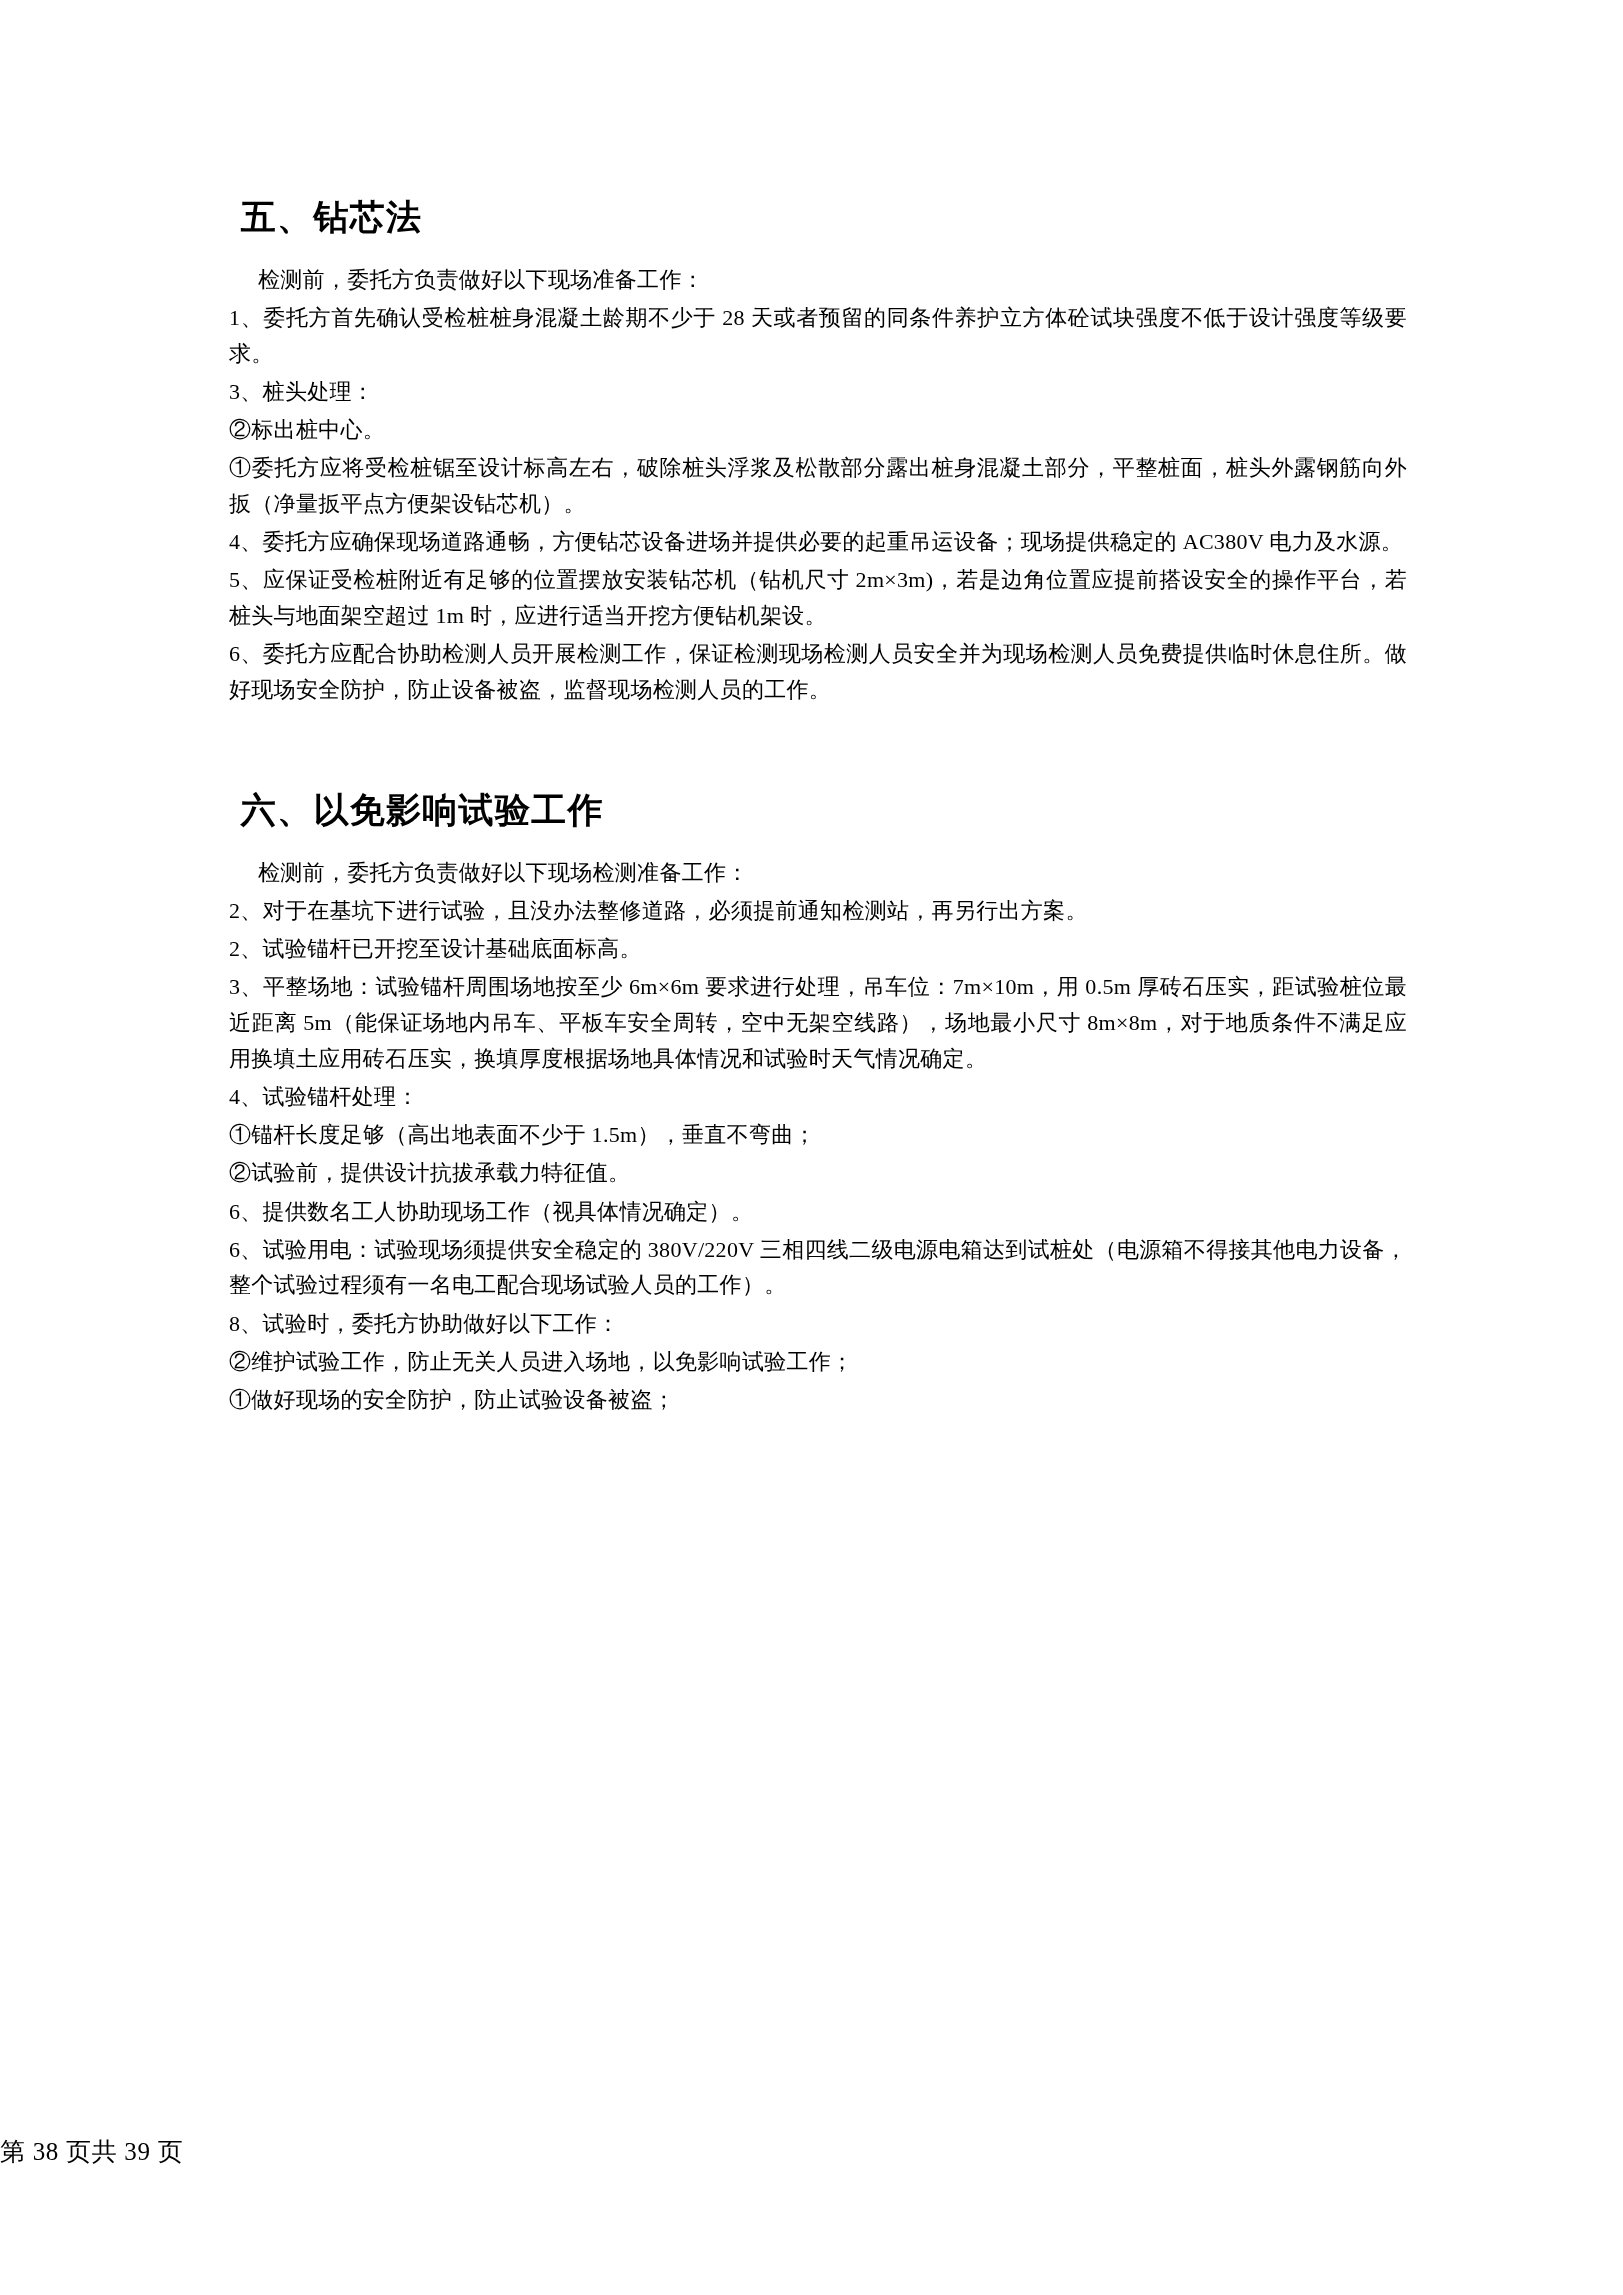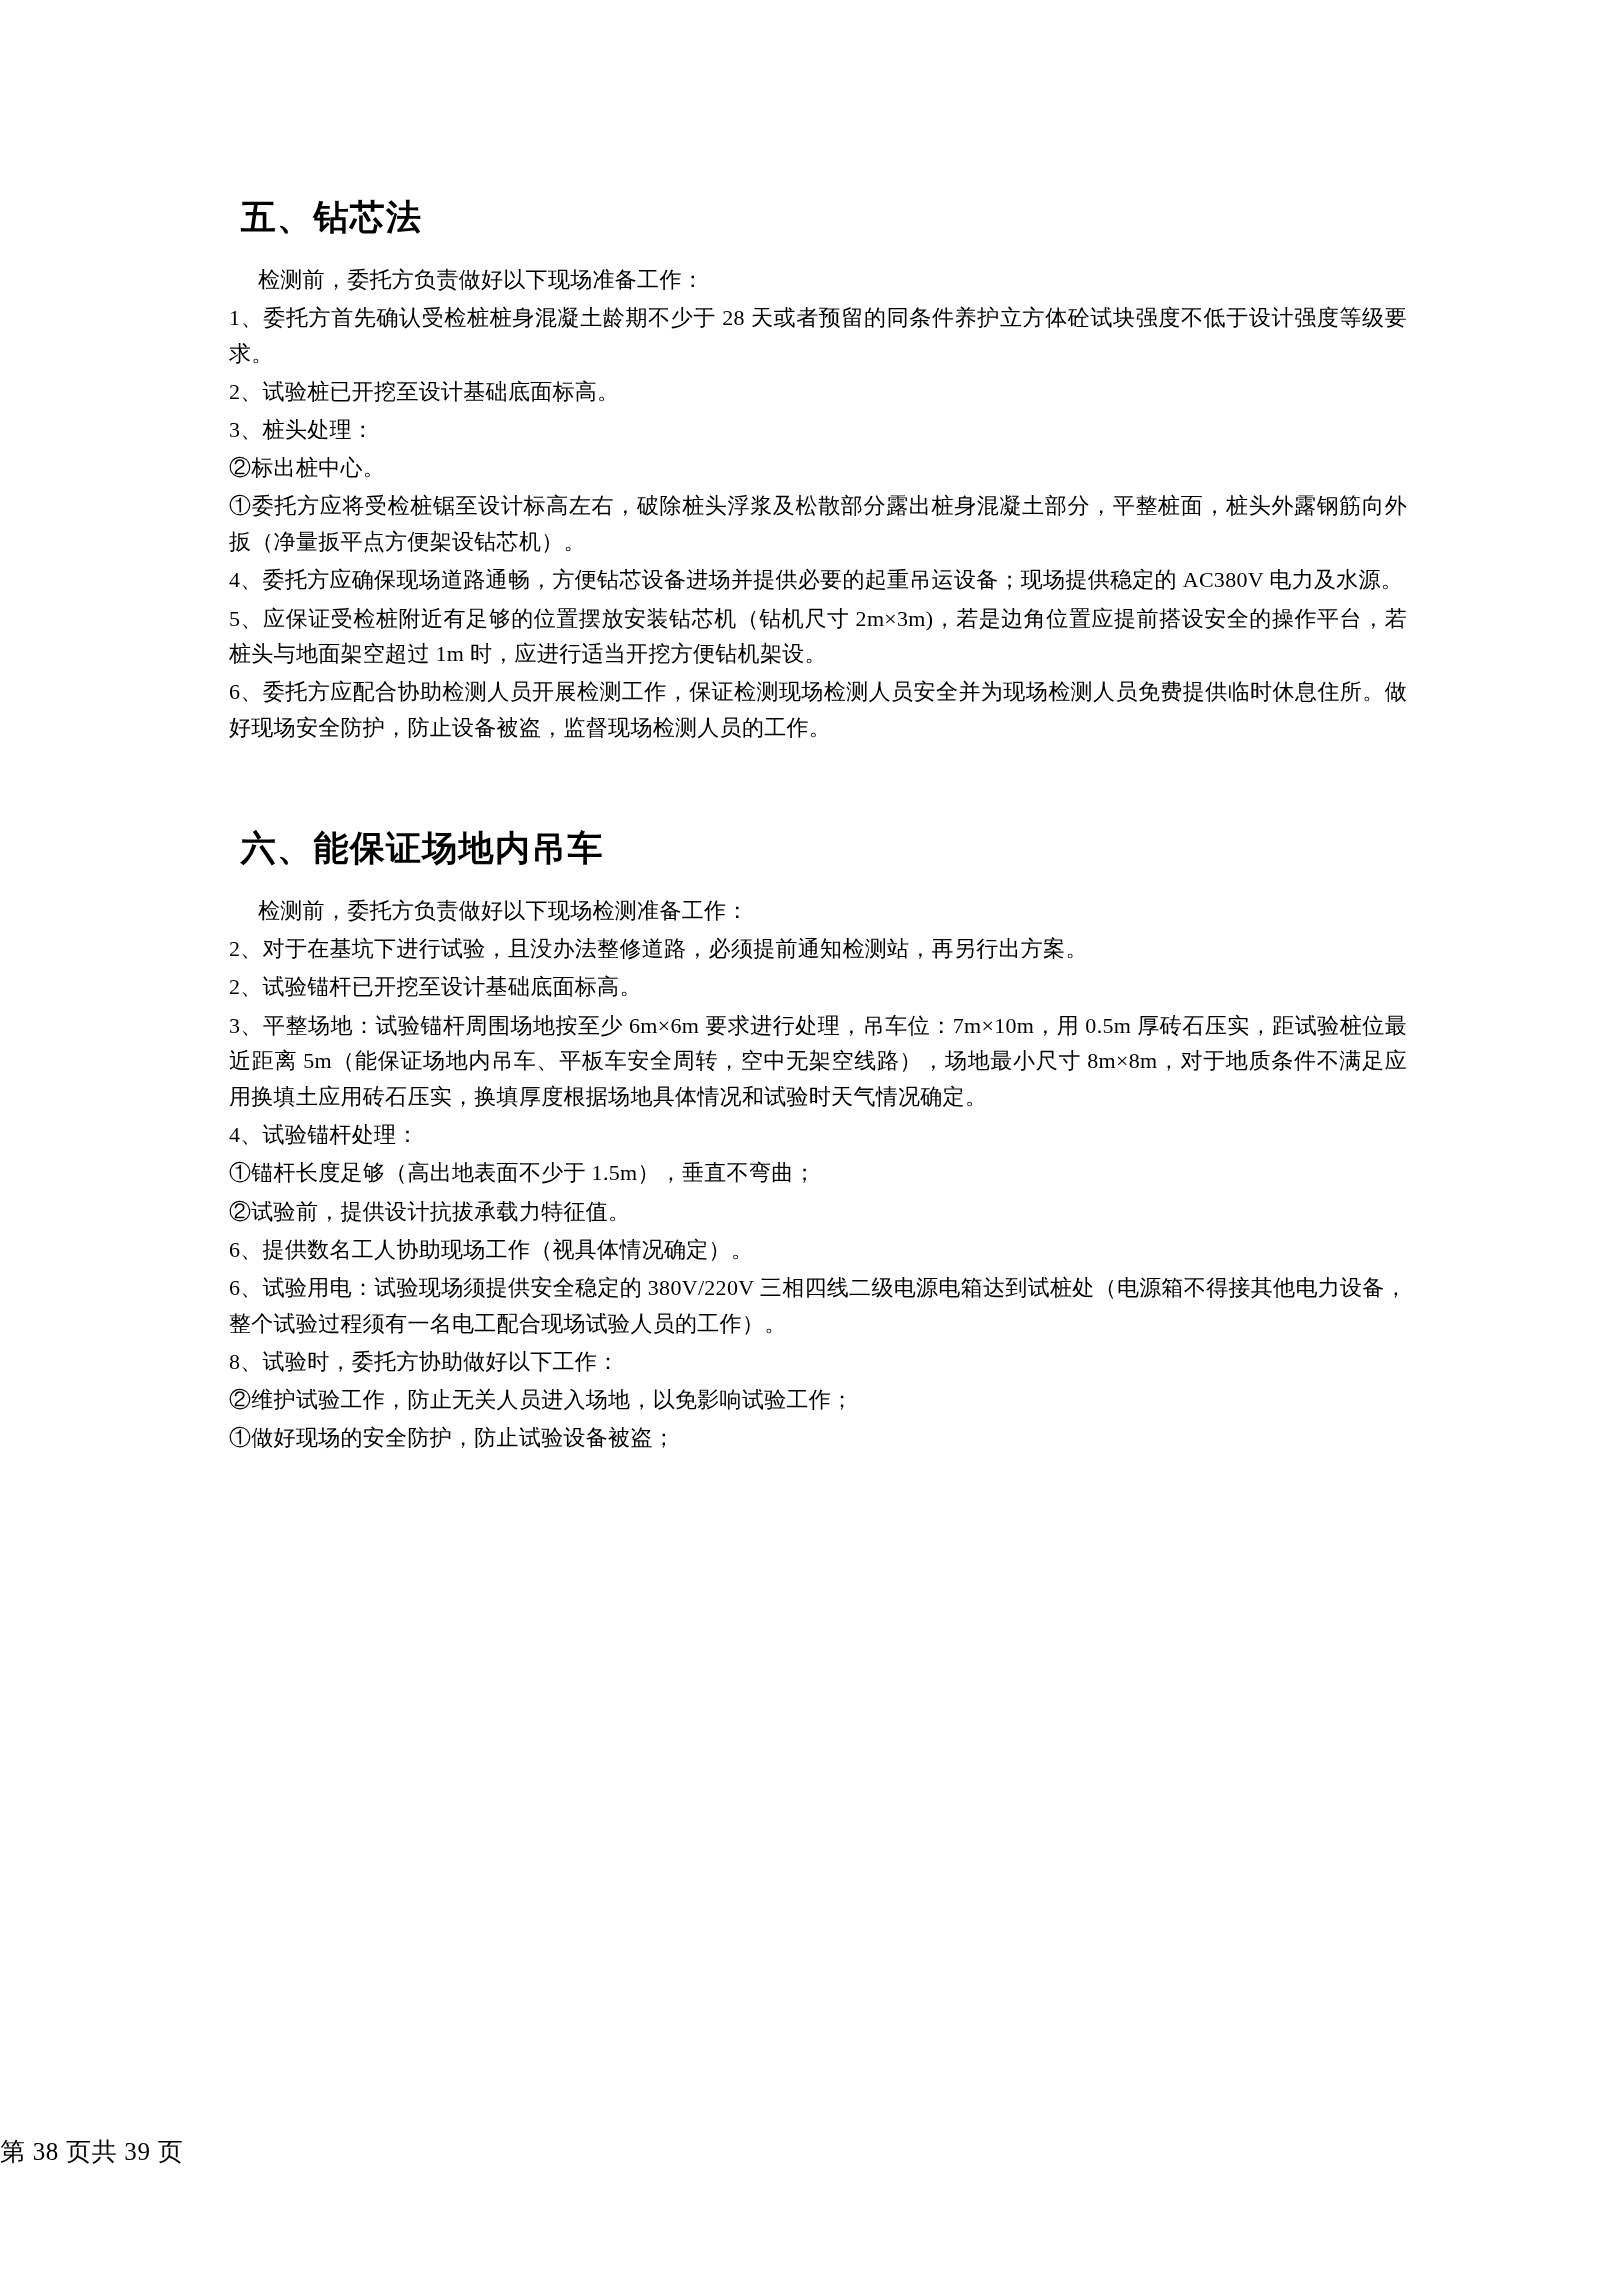--- a/index.html
+++ b/index.html
@@ -60,31 +60,30 @@
 </head>
 <body>
 
 <div class="page">
   <div class="doc-body">
 
     <h2 class="section-heading">五、钻芯法</h2>
 
     <p class="para indent">检测前，委托方负责做好以下现场准备工作：</p>
     <p class="para">1、委托方首先确认受检桩桩身混凝土龄期不少于 28 天或者预留的同条件养护立方体砼试块强度不低于设计强度等级要求。</p>
-    <p class="para">2、试验桩已开挖至设计基础底面标高。</p>
     <p class="para">3、桩头处理：</p>
     <p class="para">②标出桩中心。</p>
     <p class="para">①委托方应将受检桩锯至设计标高左右，破除桩头浮浆及松散部分露出桩身混凝土部分，平整桩面，桩头外露钢筋向外扳（净量扳平点方便架设钻芯机）。</p>
     <p class="para">4、委托方应确保现场道路通畅，方便钻芯设备进场并提供必要的起重吊运设备；现场提供稳定的 AC380V 电力及水源。</p>
     <p class="para">5、应保证受检桩附近有足够的位置摆放安装钻芯机（钻机尺寸 2m×3m)，若是边角位置应提前搭设安全的操作平台，若桩头与地面架空超过 1m 时，应进行适当开挖方便钻机架设。</p>
     <p class="para">6、委托方应配合协助检测人员开展检测工作，保证检测现场检测人员安全并为现场检测人员免费提供临时休息住所。做好现场安全防护，防止设备被盗，监督现场检测人员的工作。</p>
 
     <div class="spacer-block"></div>
 
-    <h2 class="section-heading section-two-heading">六、能保证场地内吊车</h2>
+    <h2 class="section-heading section-two-heading">六、以免影响试验工作</h2>
 
     <p class="para indent">检测前，委托方负责做好以下现场检测准备工作：</p>
     <p class="para">2、对于在基坑下进行试验，且没办法整修道路，必须提前通知检测站，再另行出方案。</p>
     <p class="para">2、试验锚杆已开挖至设计基础底面标高。</p>
     <p class="para">3、平整场地：试验锚杆周围场地按至少 6m×6m 要求进行处理，吊车位：7m×10m，用 0.5m 厚砖石压实，距试验桩位最近距离 5m（能保证场地内吊车、平板车安全周转，空中无架空线路），场地最小尺寸 8m×8m，对于地质条件不满足应用换填土应用砖石压实，换填厚度根据场地具体情况和试验时天气情况确定。</p>
     <p class="para">4、试验锚杆处理：</p>
     <p class="para">①锚杆长度足够（高出地表面不少于 1.5m），垂直不弯曲；</p>
     <p class="para">②试验前，提供设计抗拔承载力特征值。</p>
     <p class="para">6、提供数名工人协助现场工作（视具体情况确定）。</p>
     <p class="para">6、试验用电：试验现场须提供安全稳定的 380V/220V 三相四线二级电源电箱达到试桩处（电源箱不得接其他电力设备，整个试验过程须有一名电工配合现场试验人员的工作）。</p>

